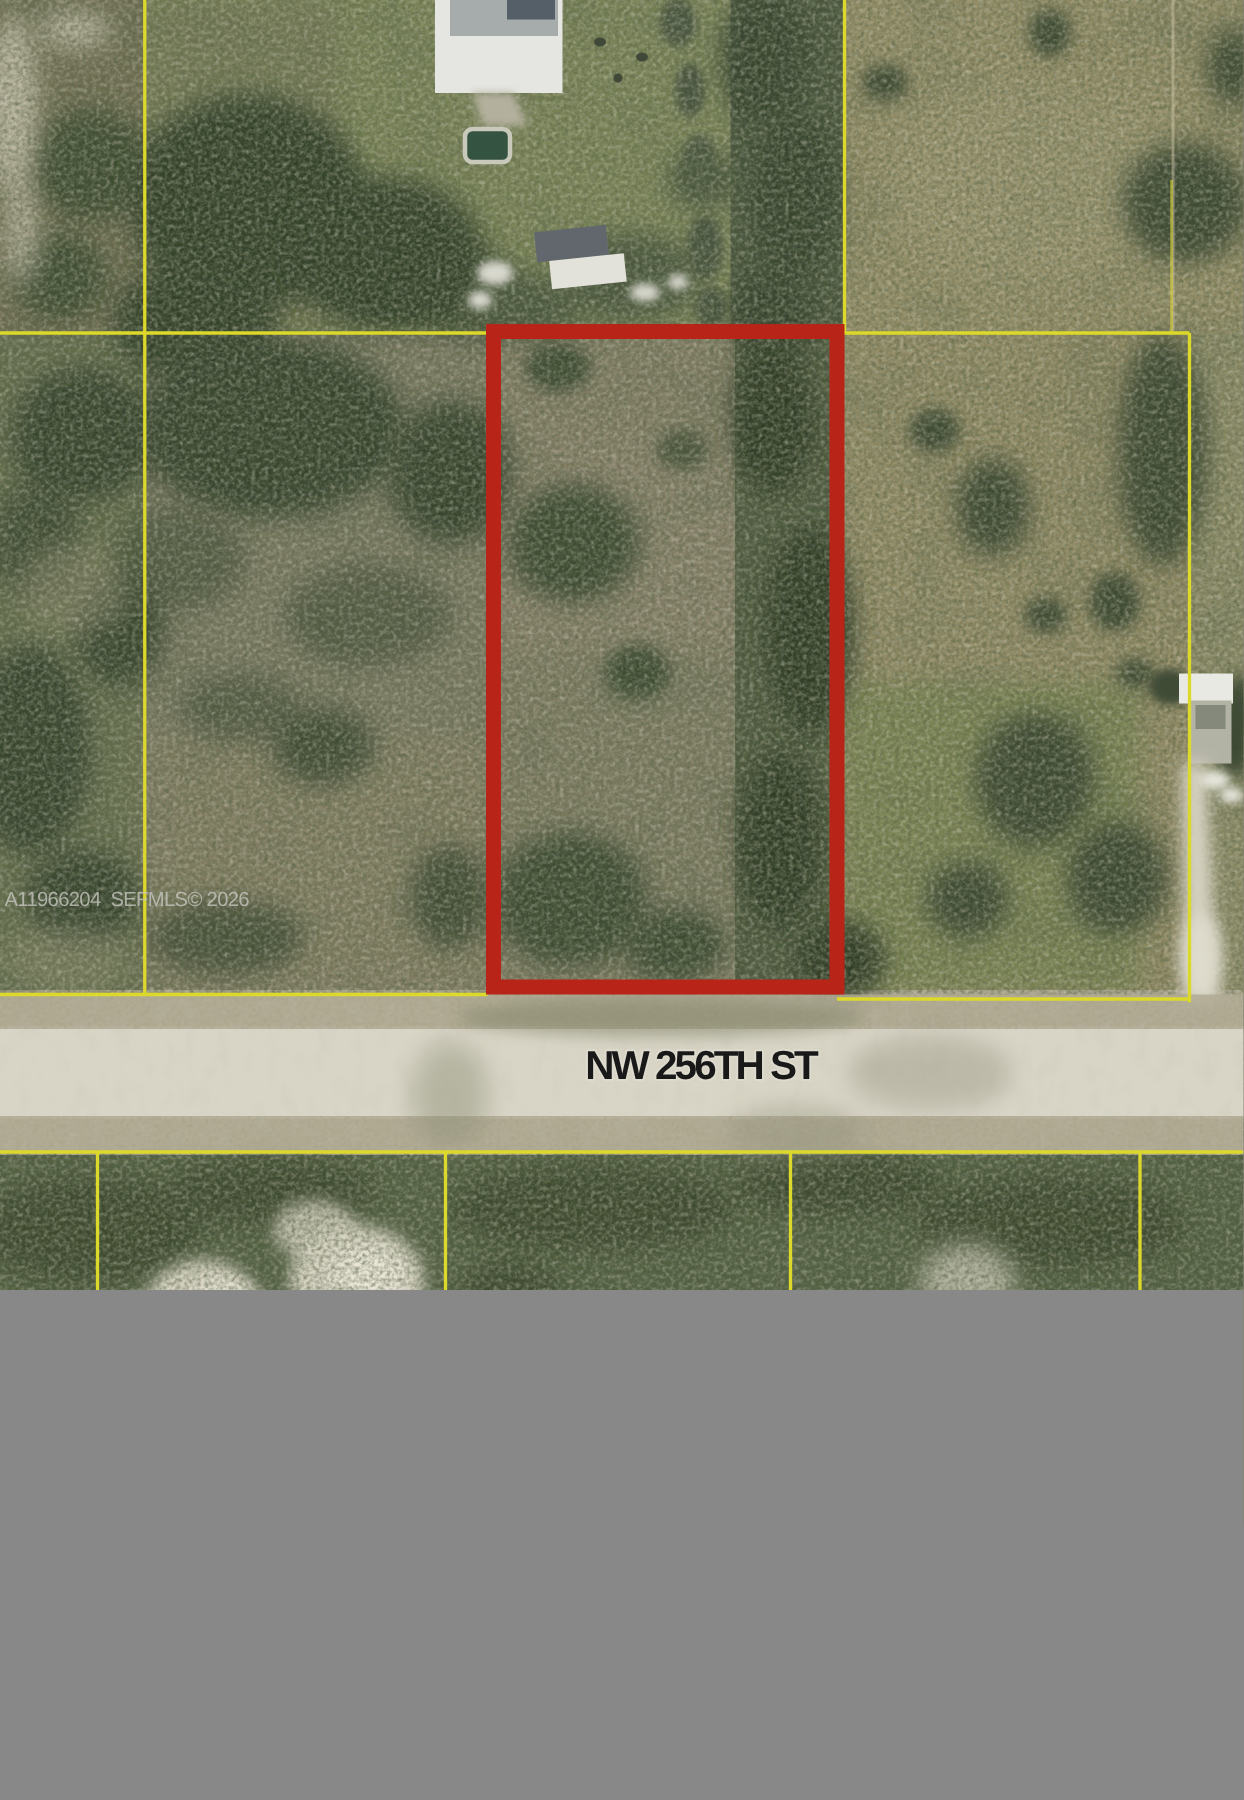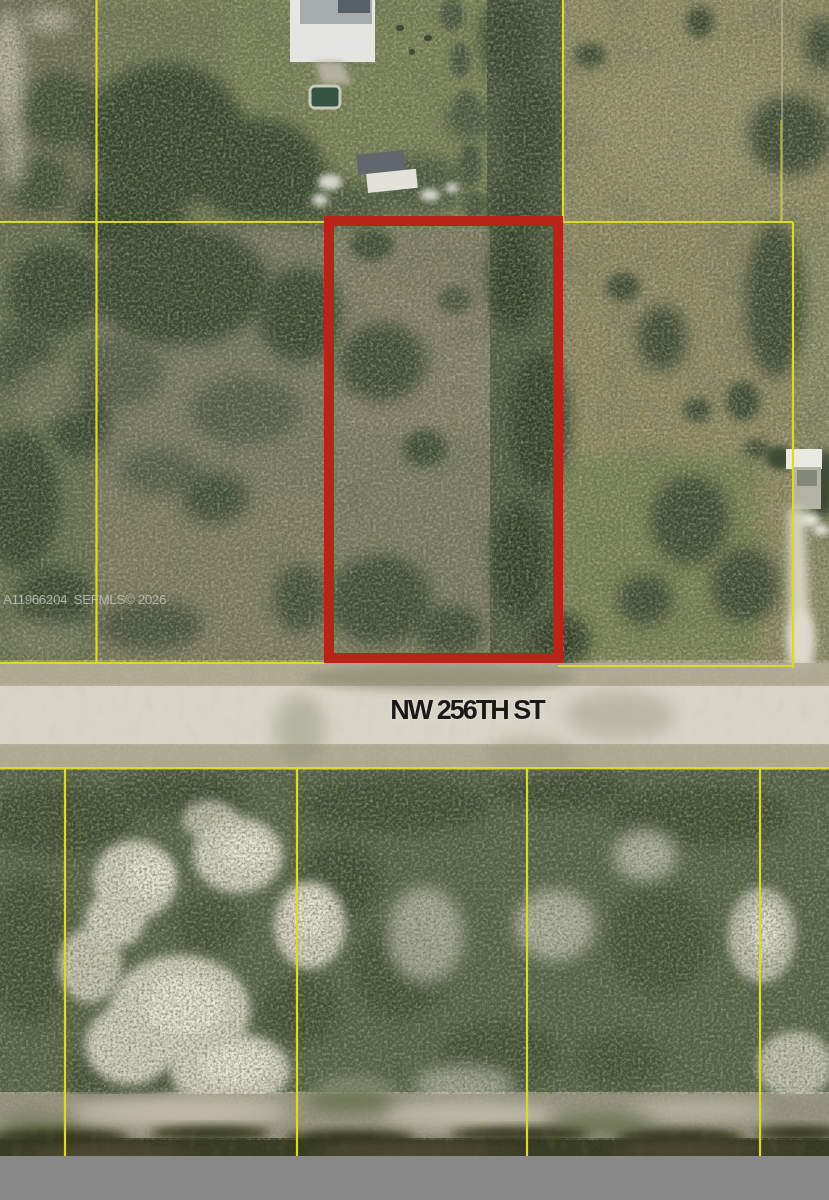--- a/index.html
+++ b/index.html
@@ -1,16 +1,16 @@
 <!DOCTYPE html>
 <html><head>
 <meta charset="utf-8">
 <style>
   html,body{margin:0;padding:0;background:#888;}
-  #stage{position:relative;width:829px;height:1156px;overflow:hidden;font-family:"Liberation Sans",sans-serif;}
+  #stage{position:relative;width:829px;height:860px;overflow:hidden;font-family:"Liberation Sans",sans-serif;}
   svg{display:block;}
 </style>
 </head>
 <body>
 <div id="stage">
 <svg width="829" height="1200" viewBox="0 0 829 1200" xmlns="http://www.w3.org/2000/svg">
 <defs>
 <filter id="b3" x="-40%" y="-40%" width="180%" height="180%">
           <feGaussianBlur stdDeviation="3"></feGaussianBlur>
         </filter>

